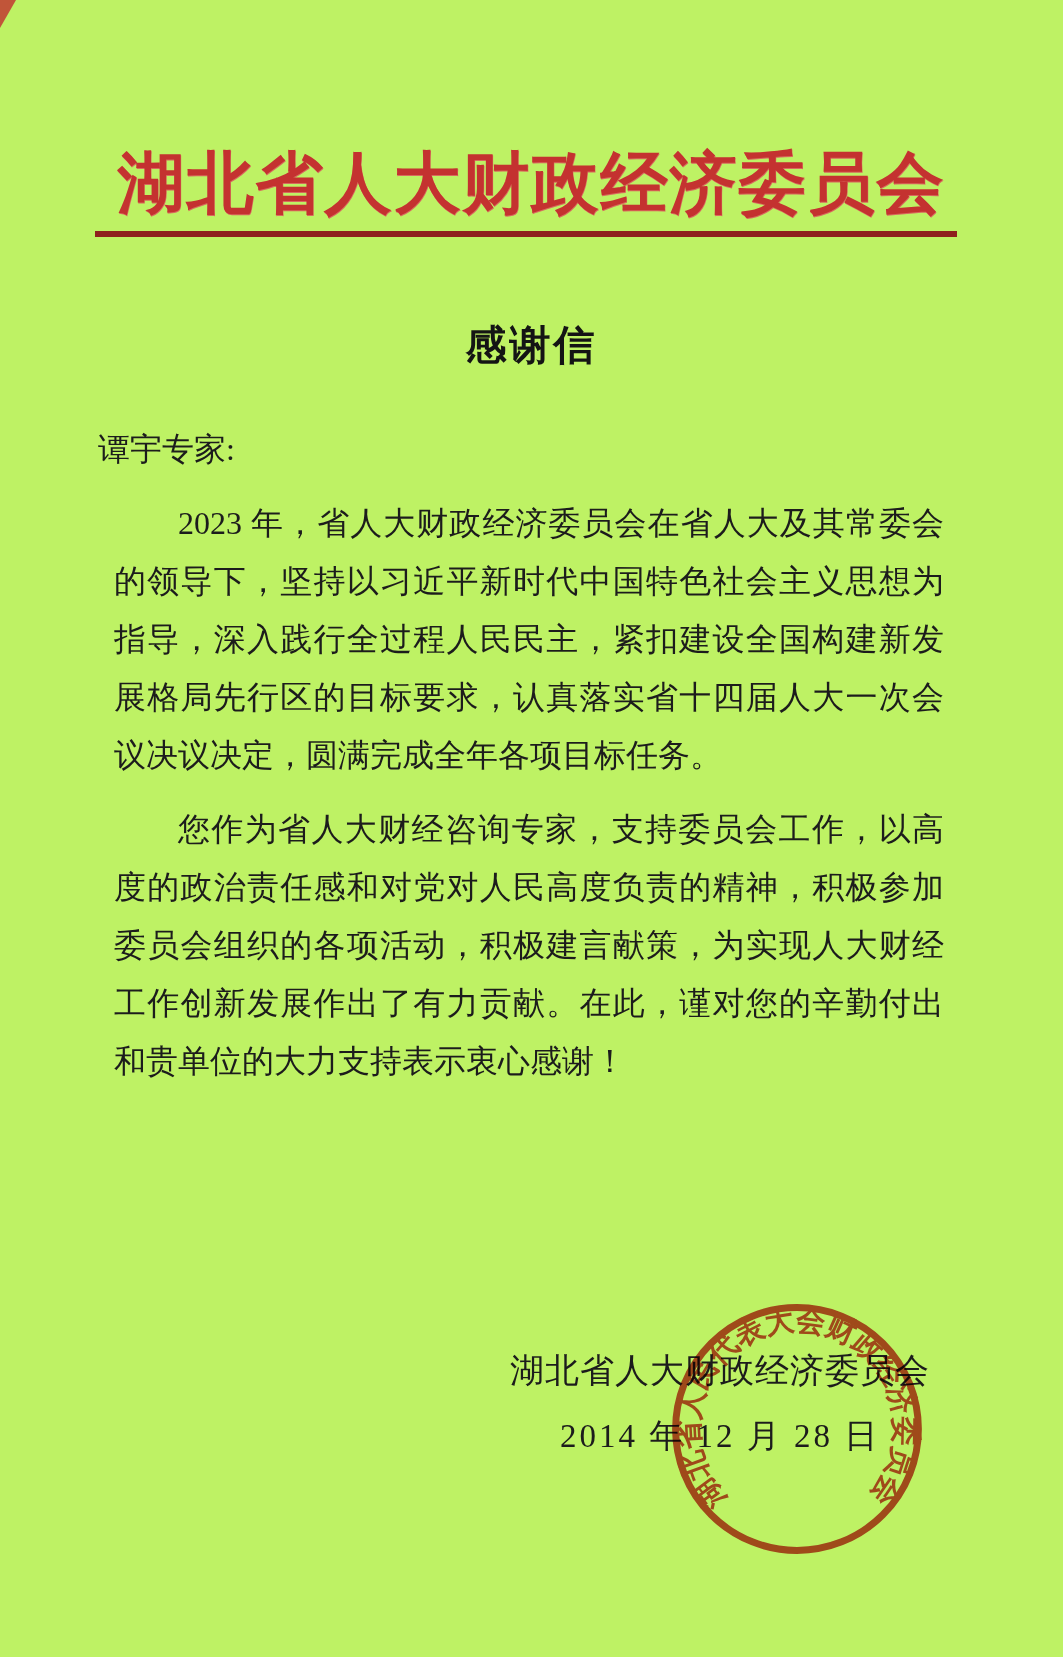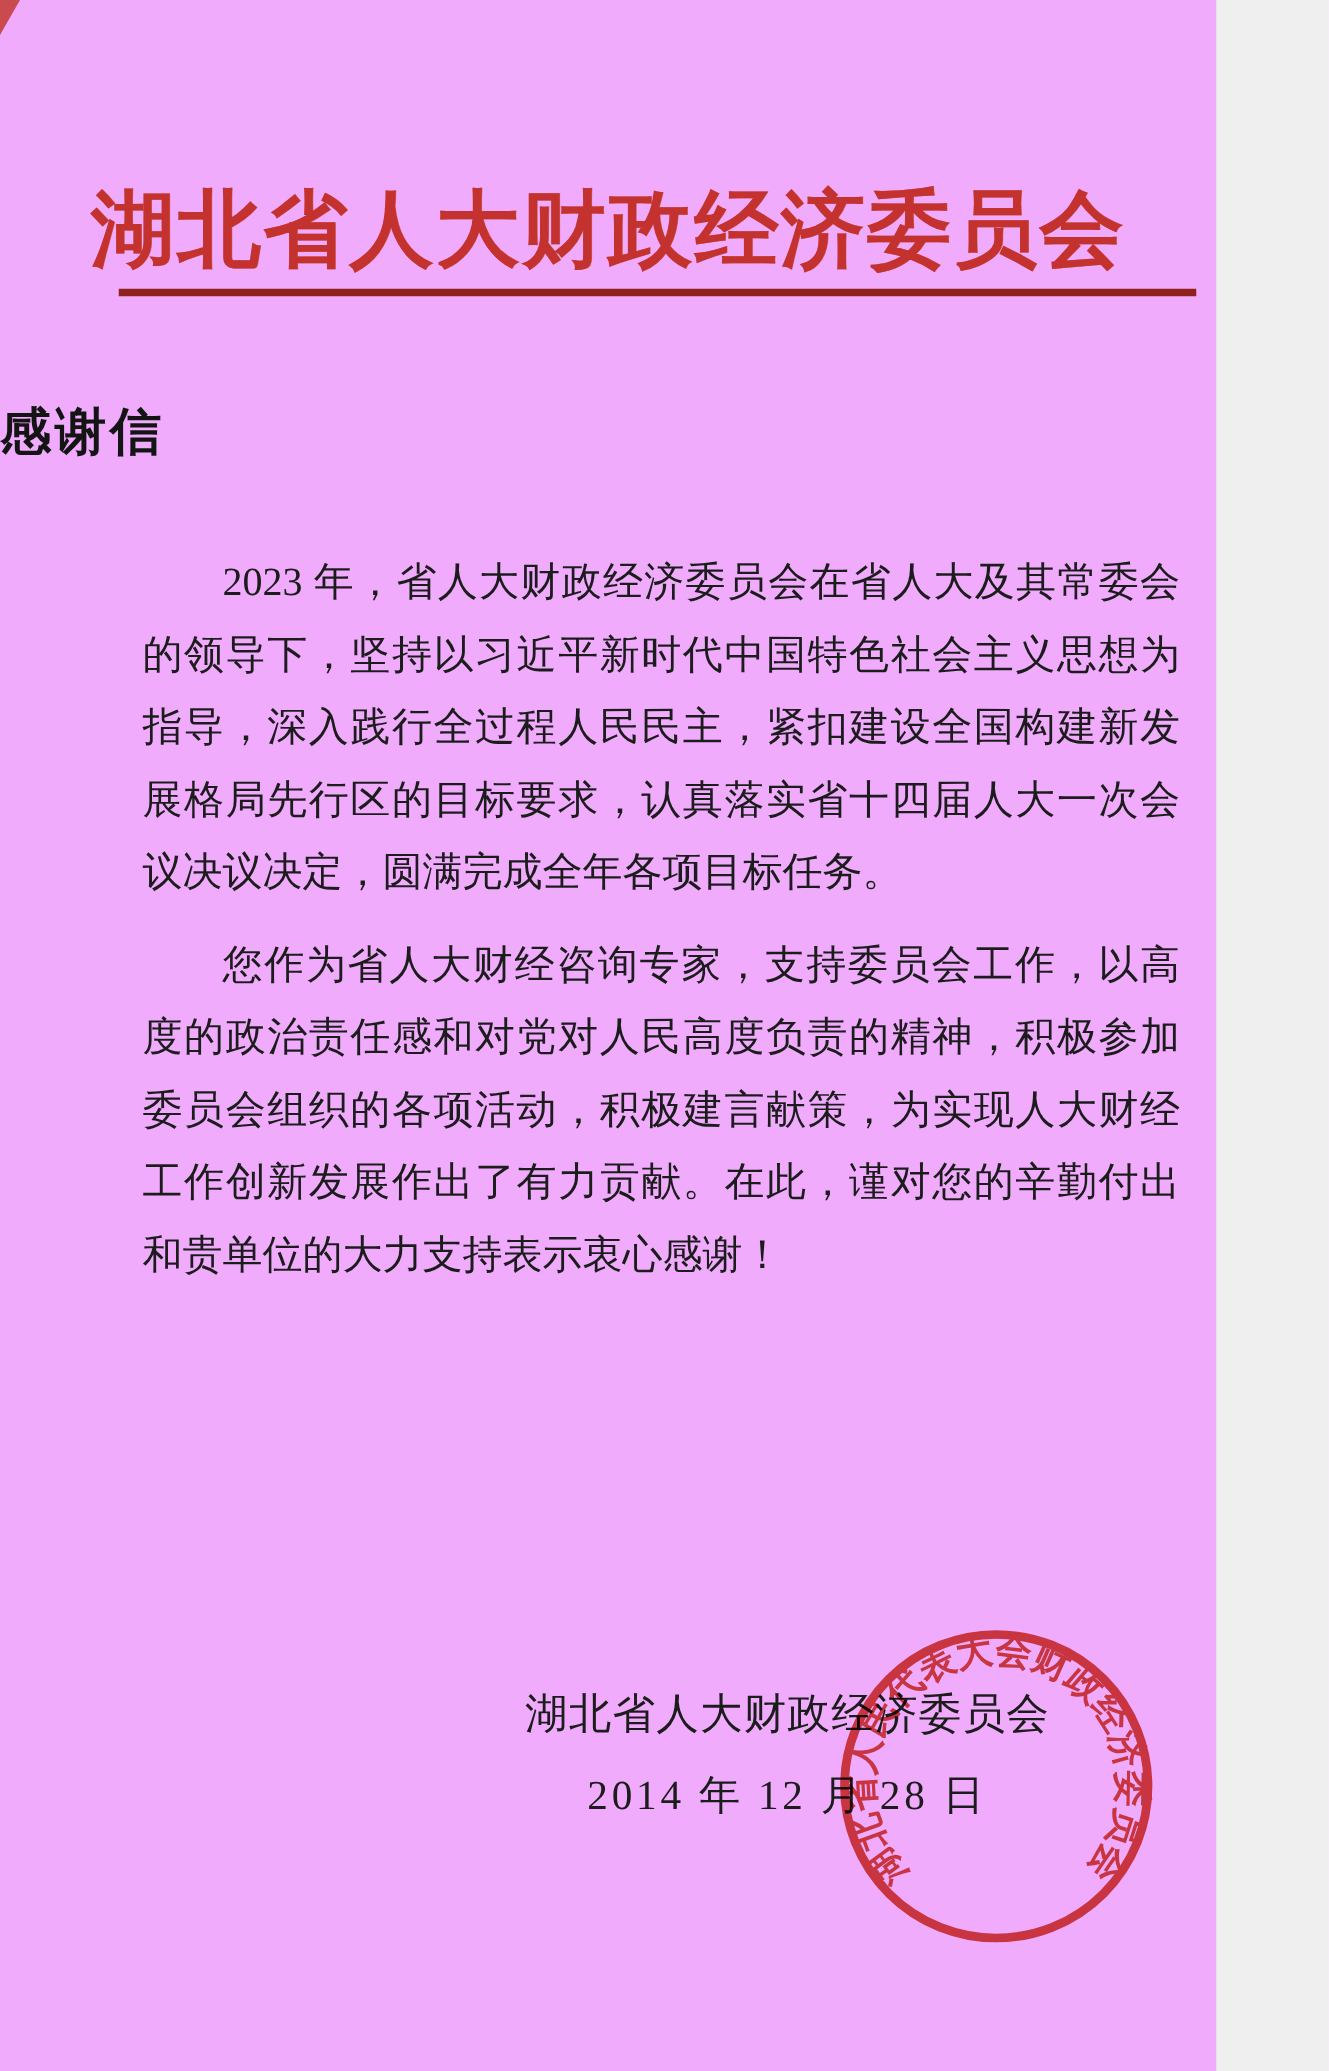--- a/index.html
+++ b/index.html
@@ -3,22 +3,22 @@
 <meta charset="utf-8">
 <style>
   html, body { margin: 0; padding: 0; }
   body {
     width: 1063px; height: 1657px;
     background: #efefef;
     font-family: "Liberation Serif", "DejaVu Serif", serif;
   }
   .page {
     position: relative;
-    width: 973px; height: 1657px;
-    background: #f0abfc;
+    width: 1063px; height: 1657px;
+    background: #bef264;
     overflow: hidden;
     color: #1f1f1f;
   }
   .corner-mark {
     position: absolute; left: 0; top: 0;
     width: 16px; height: 28px;
     background: #c23a31;
     clip-path: polygon(0 0, 100% 0, 0 100%);
     opacity: .85;
   }
@@ -32,20 +32,21 @@
     text-shadow: 0.5px 0.5px 0 #d96a5e;
     white-space: nowrap;
   }
   .letterhead-rule {
     position: absolute; top: 231px; left: 95px;
     width: 862px; height: 6px;
     background: #8e211d;
   }
   .letter-title {
     position: absolute; top: 318px; left: 0; right: 0;
+    text-align: center;
     font-size: 41px;
     font-weight: bold;
     letter-spacing: 3px;
     color: #141414;
   }
   .body-block {
     position: absolute; top: 420px; left: 98px;
     width: 862px;
     font-size: 32px;
     line-height: 58px;
@@ -93,20 +94,21 @@
 
   <div class="corner-mark"></div>
 
   <div class="letterhead">湖北省人大财政经济委员会</div>
 
   <div class="letterhead-rule"></div>
 
   <div class="letter-title">感谢信</div>
 
   <div class="body-block">
+    <p class="salutation">谭宇专家:</p>
     <p class="para">2023 年，省人大财政经济委员会在省人大及其常委会的领导下，坚持以习近平新时代中国特色社会主义思想为指导，深入践行全过程人民民主，紧扣建设全国构建新发展格局先行区的目标要求，认真落实省十四届人大一次会议决议决定，圆满完成全年各项目标任务。</p>
     <p class="para">您作为省人大财经咨询专家，支持委员会工作，以高度的政治责任感和对党对人民高度负责的精神，积极参加委员会组织的各项活动，积极建言献策，为实现人大财经工作创新发展作出了有力贡献。在此，谨对您的辛勤付出和贵单位的大力支持表示衷心感谢！</p>
   </div>
 
   <div class="sign-block">
     <div class="sign-org">湖北省人大财政经济委员会</div>
     <div class="sign-date">2014 年 12 月 28 日</div>
   </div>
 
   <svg class="seal" viewBox="0 0 300 300">

